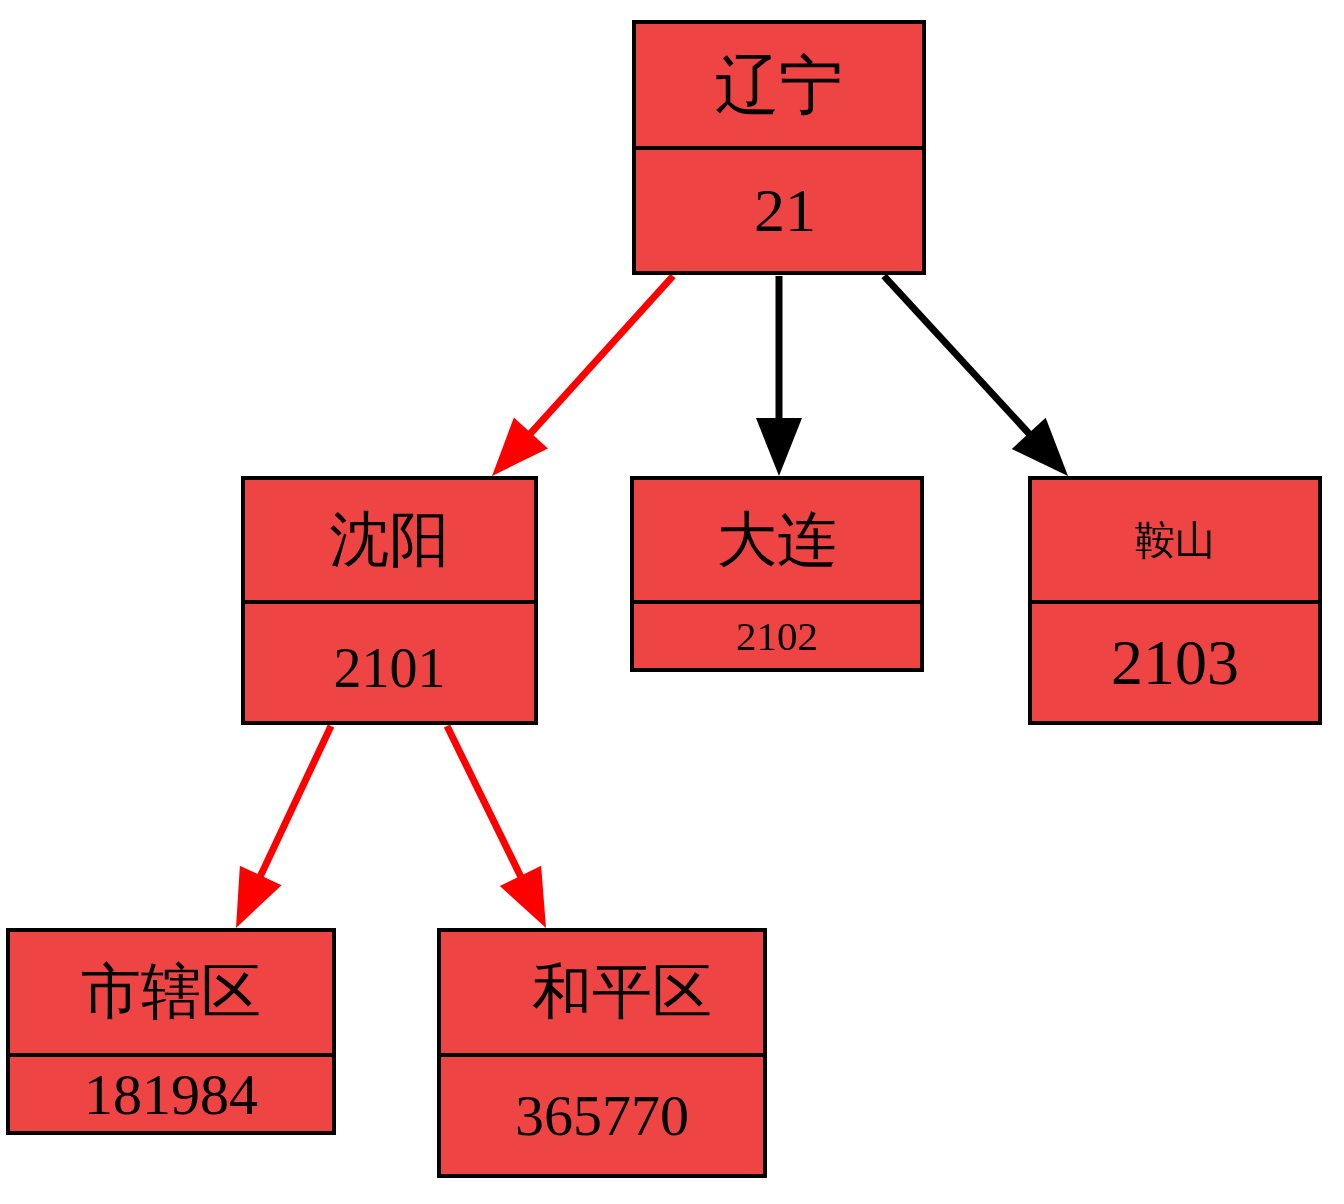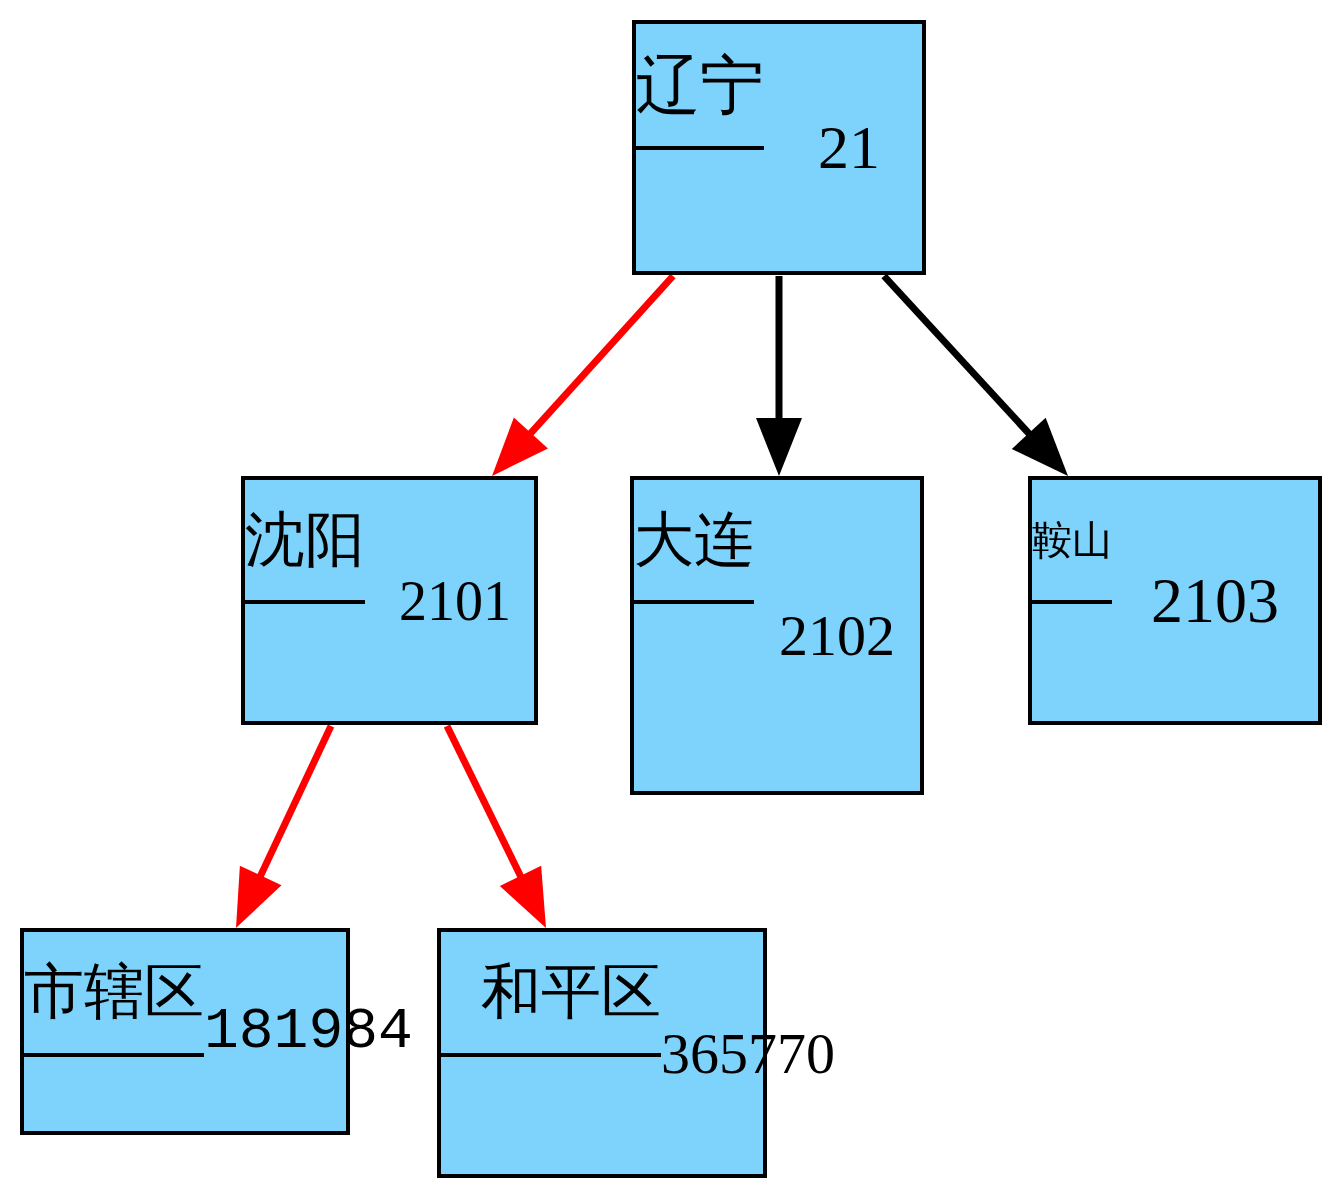--- a/index.html
+++ b/index.html
@@ -20,23 +20,23 @@
     left: 0;
     top: 0;
     width: 1344px;
     height: 1204px;
     pointer-events: none;
   }
   .node {
     position: absolute;
     box-sizing: border-box;
     border: 4px solid #000000;
-    background: #7dd3fc;
+    background: #ef4444;
     display: flex;
-    flex-direction: row;
+    flex-direction: column;
   }
   .node-label {
     flex: 0 0 auto;
     display: flex;
     align-items: center;
     justify-content: center;
     box-sizing: border-box;
     border-bottom: 4px solid #000000;
     color: #000000;
     white-space: nowrap;
@@ -81,29 +81,29 @@
 
   <div id="node-layer">
       <div class="node" style="left: 632px; top: 20px; width: 294px; height: 255px; border-color: rgb(0, 0, 0);">
         <div class="node-label" style="height: 126px; font-size: 64px; border-bottom-color: rgb(0, 0, 0);">辽宁</div>
         <div class="node-code" style="font-size: 62px; padding-left: 12px;">21</div>
       </div>
       <div class="node" style="left: 241px; top: 476px; width: 297px; height: 249px; border-color: rgb(0, 0, 0); gap: 11px;">
         <div class="node-label" style="height: 124px; font-size: 60px; border-bottom-color: rgb(0, 0, 0);">沈阳</div>
         <div class="node-code" style="font-size: 56px;">2101</div>
       </div>
-      <div class="node" style="left: 630px; top: 476px; width: 294px; height: 319px; border-color: rgb(0, 0, 0);">
+      <div class="node" style="left: 630px; top: 476px; width: 294px; height: 196px; border-color: rgb(0, 0, 0);">
         <div class="node-label" style="height: 124px; font-size: 60px; border-bottom-color: rgb(0, 0, 0);">大连</div>
-        <div class="node-code" style="font-size: 58px;">2102</div>
+        <div class="node-code" style="font-size: 41px;">2102</div>
       </div>
       <div class="node" style="left: 1028px; top: 476px; width: 294px; height: 249px; border-color: rgb(0, 0, 0);">
         <div class="node-label" style="height: 124px; font-size: 40px; border-bottom-color: rgb(0, 0, 0);">鞍山</div>
         <div class="node-code" style="font-size: 64px;">2103</div>
       </div>
-      <div class="node" style="left: 20px; top: 928px; width: 330px; height: 207px; border-color: rgb(0, 0, 0); font-family: Liberation Mono, monospace;">
+      <div class="node" style="left: 6px; top: 928px; width: 330px; height: 207px; border-color: rgb(0, 0, 0);">
         <div class="node-label" style="height: 125px; font-size: 60px; border-bottom-color: rgb(0, 0, 0);">市辖区</div>
         <div class="node-code" style="font-size: 58px;">181984</div>
       </div>
       <div class="node" style="left: 437px; top: 928px; width: 330px; height: 250px; border-color: rgb(0, 0, 0);">
         <div class="node-label" style="height: 125px; font-size: 60px; border-bottom-color: rgb(0, 0, 0); padding-left: 40px;">和平区</div>
         <div class="node-code" style="font-size: 58px;">365770</div>
       </div>
     </div>
 
 </div>

